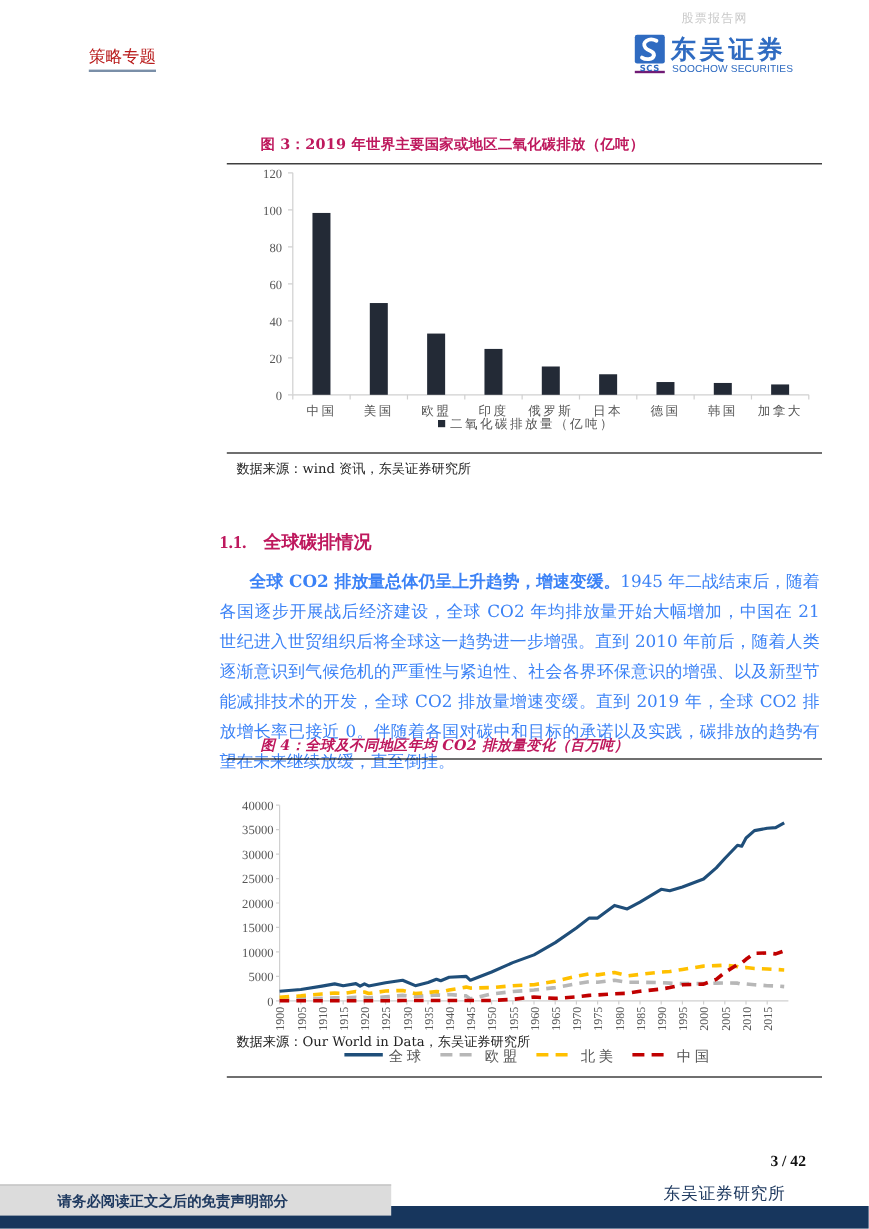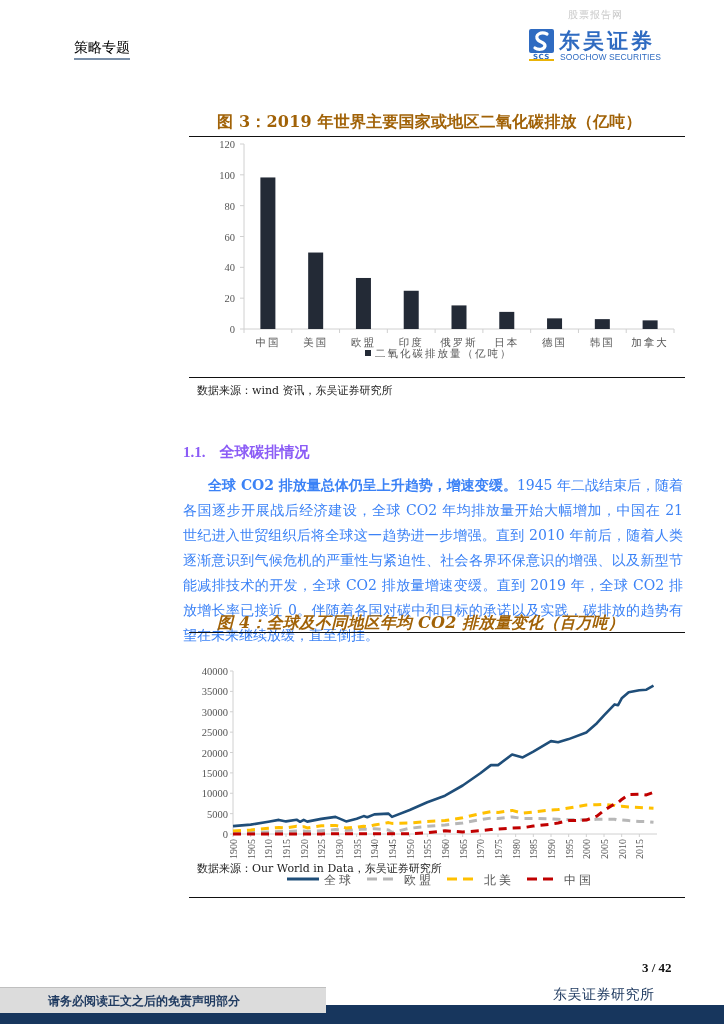--- a/index.html
+++ b/index.html
@@ -1,33 +1,33 @@
 <!DOCTYPE html>
 <html><head>
 <meta charset="utf-8">
 <style>
   * { box-sizing: border-box; margin: 0; padding: 0; }
   html, body { width: 724px; height: 1024px; background: #ffffff; overflow: hidden; }
   body { position: relative; font-family: "Liberation Serif", "DejaVu Serif", serif; color: #111; }
 
   .watermark { position: absolute; left: 568px; top: 8px; font-size: 10px; color: #c8c8c8; letter-spacing: 1px; font-family: "DejaVu Sans", sans-serif; }
-  .header-title { position: absolute; left: 74px; top: 39px; font-size: 14px; color: #000000; border-bottom: 2px solid #7a8fa8; padding-bottom: 1px; font-family: "DejaVu Serif", serif; }
+  .header-title { position: absolute; left: 74px; top: 39px; font-size: 14px; color: #b91c1c; border-bottom: 2px solid #7a8fa8; padding-bottom: 1px; font-family: "DejaVu Serif", serif; }
 
   .logo { position: absolute; left: 529px; top: 28px; width: 150px; height: 36px; }
   .logo-mark { position: absolute; left: 0; top: 1px; width: 25px; height: 24px; background: #2f6bc1; border-radius: 2px; }
   .logo-mark svg { position: absolute; left: 0; top: 0; }
-  .logo-scs { position: absolute; left: 0; top: 25px; width: 25px; height: 8px; font-size: 7px; font-weight: bold; color: #2f6bc1; text-align: center; line-height: 8px; font-family: "DejaVu Sans", sans-serif; letter-spacing: 0.5px; border-bottom: 2px solid #eab308; }
+  .logo-scs { position: absolute; left: 0; top: 25px; width: 25px; height: 8px; font-size: 7px; font-weight: bold; color: #2f6bc1; text-align: center; line-height: 8px; font-family: "DejaVu Sans", sans-serif; letter-spacing: 0.5px; border-bottom: 2px solid #701a75; }
   .logo-cn { position: absolute; left: 30px; top: -1px; font-size: 21px; font-weight: bold; color: #2f6bc1; letter-spacing: 3px; font-family: "DejaVu Sans", sans-serif; }
   .logo-en { position: absolute; left: 31px; top: 24px; font-size: 8.5px; color: #2f6bc1; font-family: "Liberation Sans", sans-serif; letter-spacing: 0.1px; }
 
-  .fig-title { position: absolute; left: 197px; font-size: 16px; font-weight: bold; color: #a16207; font-family: "DejaVu Serif", serif; letter-spacing: 0.2px; padding-left: 20px; }
+  .fig-title { position: absolute; left: 197px; font-size: 12px; font-weight: bold; color: #be185d; font-family: "DejaVu Serif", serif; letter-spacing: 0.2px; padding-left: 20px; }
   .rule { position: absolute; left: 189px; width: 496px; height: 0; border-top: 1.5px solid #111; }
   .source { position: absolute; left: 197px; font-size: 11px; color: #222; font-family: "DejaVu Serif", serif; }
 
-  .section-heading { position: absolute; left: 183px; top: 443px; font-size: 15px; font-weight: bold; color: #8b5cf6; font-family: "DejaVu Serif", serif; }
+  .section-heading { position: absolute; left: 183px; top: 443px; font-size: 15px; font-weight: bold; color: #be185d; font-family: "DejaVu Serif", serif; }
   .section-heading .num { font-family: "Liberation Serif", serif; margin-right: 14px; }
 
   .body-para { position: absolute; left: 183px; top: 473px; width: 500px; font-size: 14px; line-height: 25px; color: #3b82f6; font-family: "DejaVu Serif", serif; text-align: justify; text-indent: 25px; }
   .body-para b { font-weight: bold; }
 
   .chart-box { position: absolute; }
   svg text { font-family: "Liberation Serif", "DejaVu Serif", serif; }
 
   .page-num { position: absolute; left: 642px; top: 960px; font-size: 13px; font-weight: bold; color: #111; font-family: "Liberation Serif", serif; }
   .footer-org { position: absolute; left: 553px; top: 986px; font-size: 14px; color: #1f3a60; font-family: "DejaVu Serif", serif; letter-spacing: 0.5px; }

